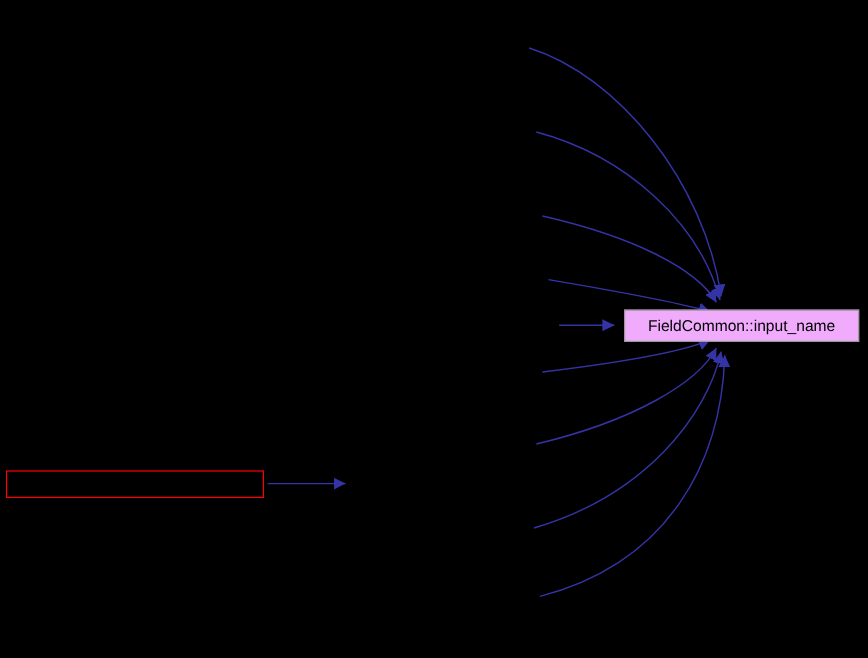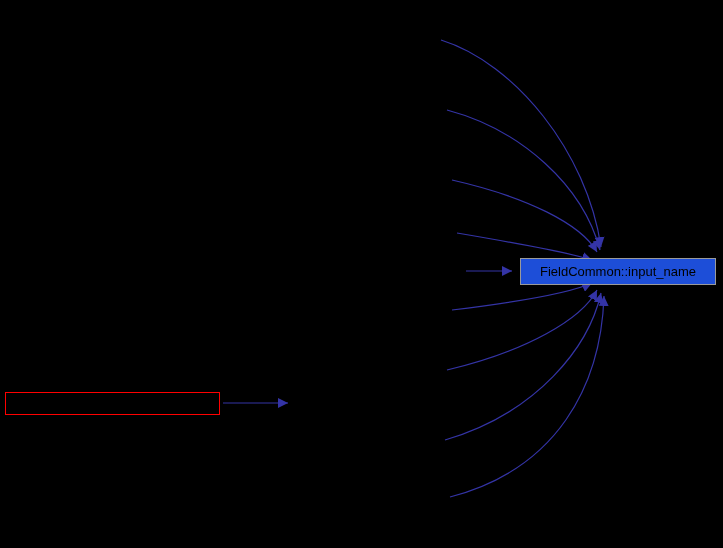--- a/index.html
+++ b/index.html
@@ -68,15 +68,15 @@
       <path d="M452,310 C518,302 570,293 592,283" fill="none" stroke="#3434a6" stroke-width="1.2" marker-end="url(#arrow)"></path>
       <path d="M447,370 C527,351 582,319 597,290" fill="none" stroke="#3434a6" stroke-width="1.2" marker-end="url(#arrow)"></path>
       <path d="M445,440 C537,413 589,347 601,293" fill="none" stroke="#3434a6" stroke-width="1.2" marker-end="url(#arrow)"></path>
       <path d="M450,497 C557,469 601,386 604,296" fill="none" stroke="#3434a6" stroke-width="1.2" marker-end="url(#arrow)"></path>
       <path d="M223,403 L288,403" fill="none" stroke="#3434a6" stroke-width="1.2" marker-end="url(#arrow)"></path>
     </g>
 </svg>
 
 <div class="node" id="caller-node" style="border-color: rgb(255, 0, 0); background: rgb(0, 0, 0);"></div>
 
-<div class="node" id="target-node" style="background: #1d4ed8; border-color: rgb(154, 154, 154); color: rgb(0, 0, 0);">
+<div class="node" id="target-node" style="background: #f0abfc; border-color: rgb(154, 154, 154); color: rgb(0, 0, 0);">
   <span>FieldCommon::input_name</span>
 </div>
 
 </body></html>

